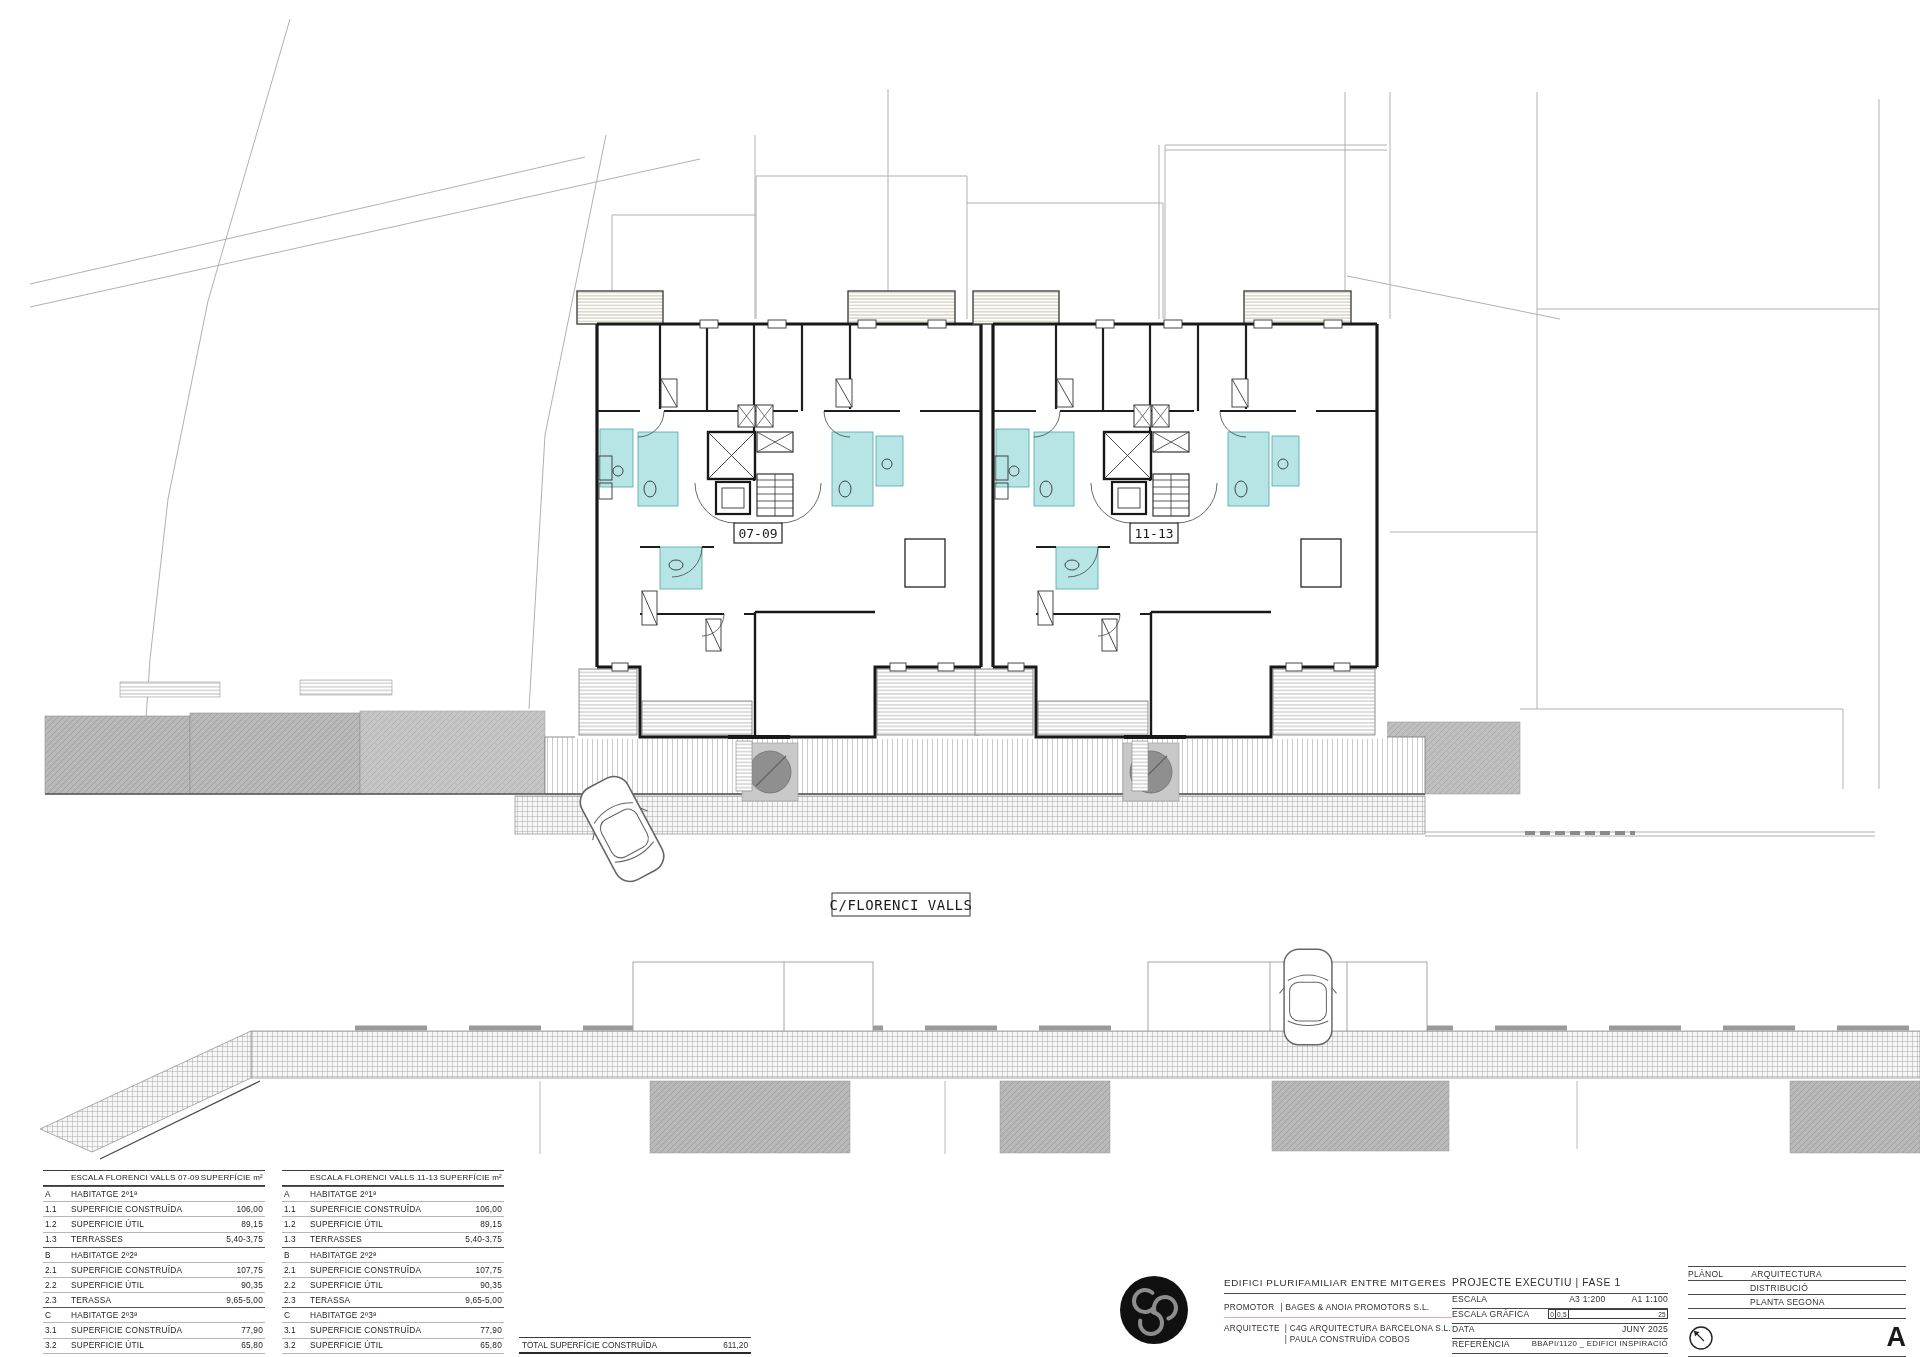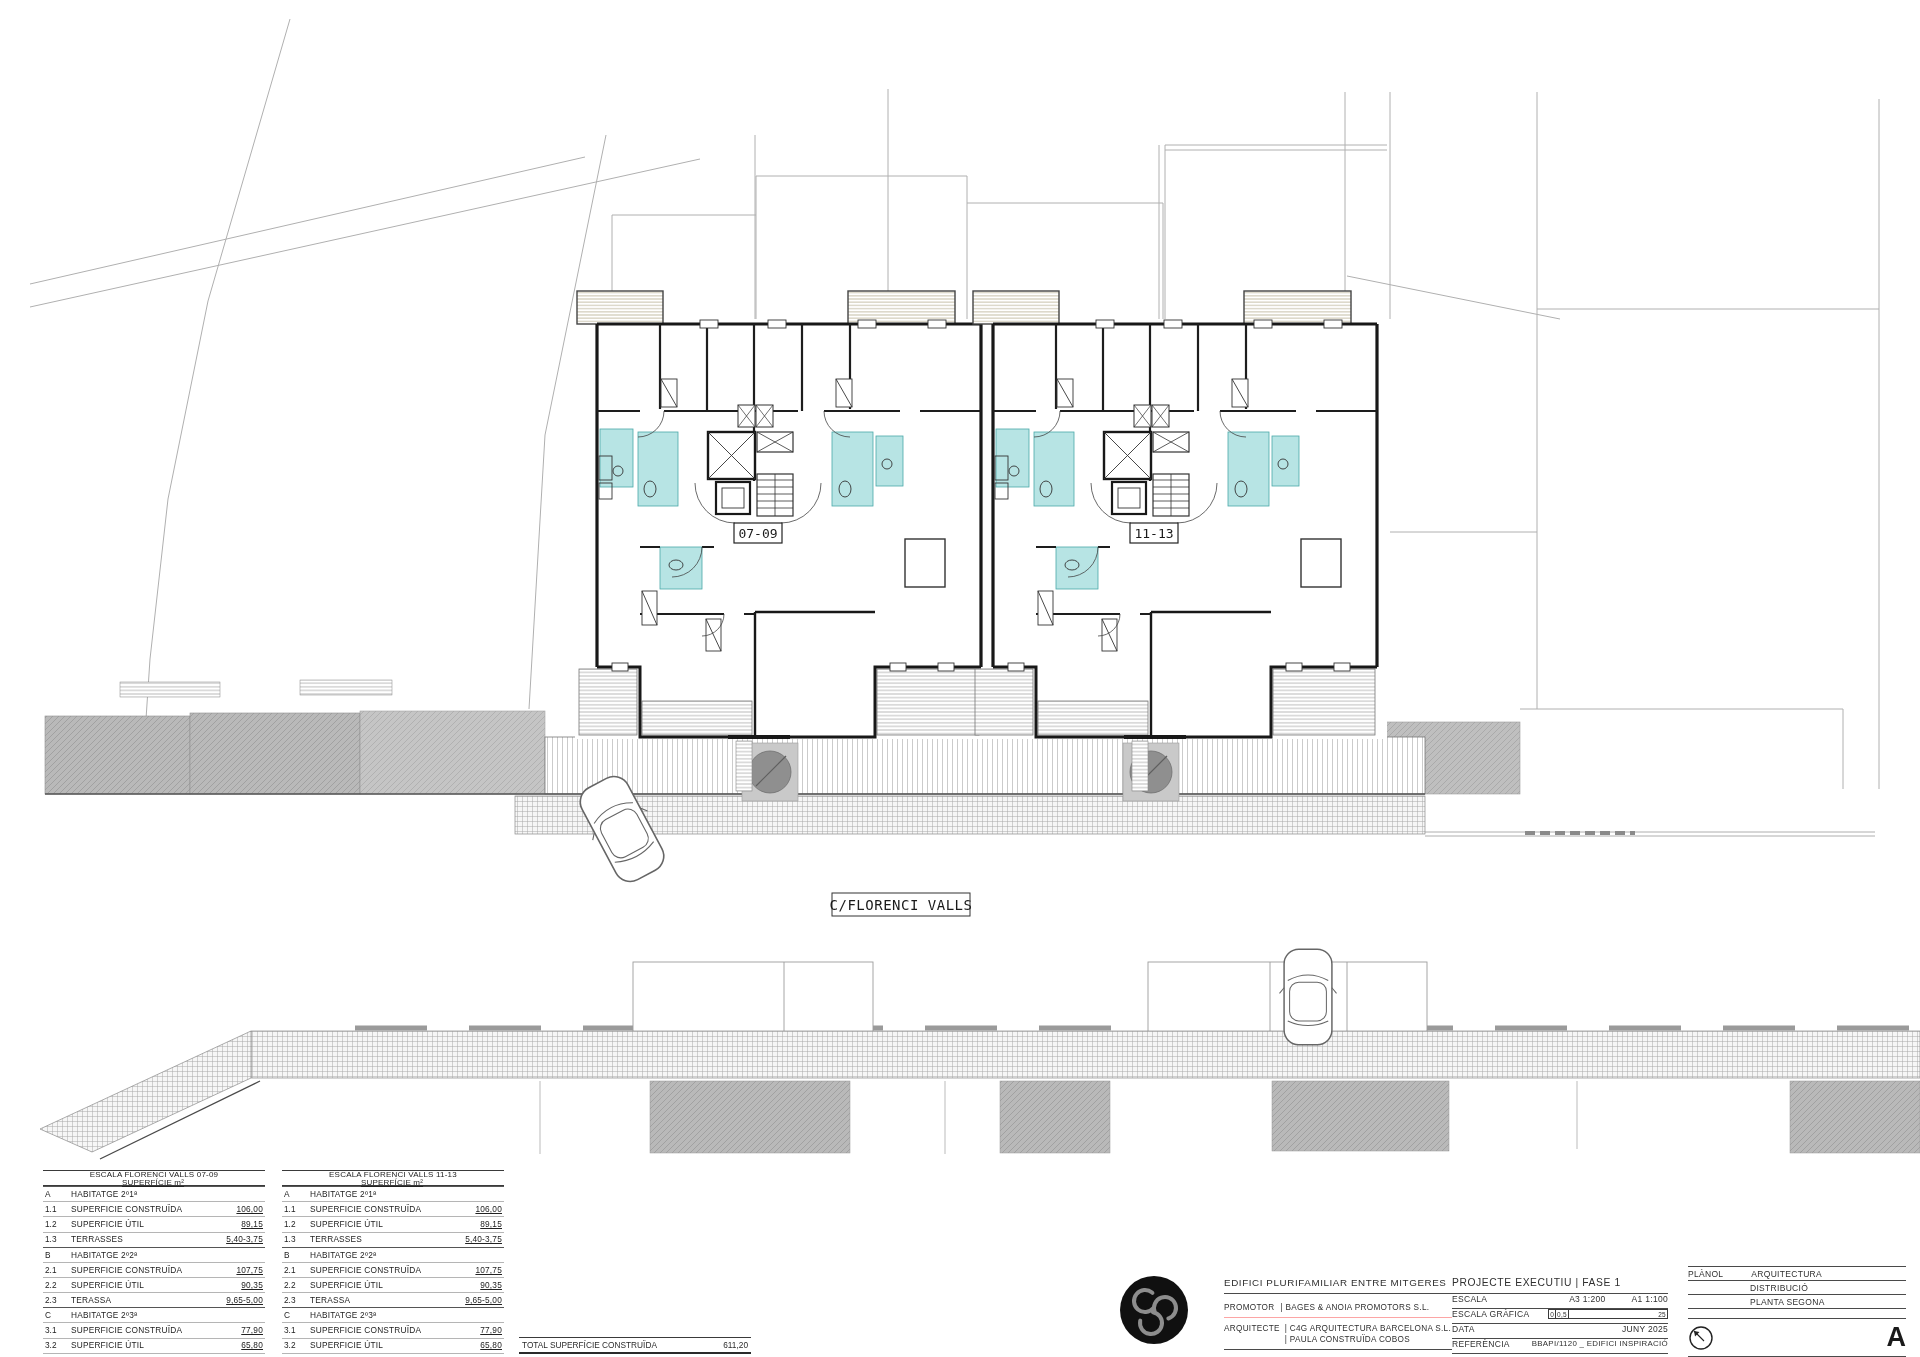--- a/index.html
+++ b/index.html
@@ -4,26 +4,26 @@
 <style>
   html,body{margin:0;padding:0;background:#fff;}
   .page{position:relative;width:1920px;height:1357px;background:#fff;overflow:hidden;
         font-family:"Liberation Sans",sans-serif;color:#2b2b2b;margin-top:19px;}
   svg text{font-family:"DejaVu Sans Mono",monospace;fill:#1a1a1a;}
 
   
   .area-table{position:absolute;width:222px;font-size:8.3px;line-height:1;color:#222;
               border-top:1px solid #3a3a3a;border-bottom:2px solid #3a3a3a;}
   .trow{display:flex;align-items:center;height:14.15px;border-top:1px solid #b5b5b5;}
-  .trow:first-child{border-top:none;flex-direction:column;}
+  .trow:first-child{border-top:none;}
   .thead{border-top:none;border-bottom:1px solid #3a3a3a;font-size:8px;}
   .tgroup{border-top:1.5px solid #555;}
   .code{width:26px;flex:none;padding-left:2px;}
   .lbl{flex:1;letter-spacing:.2px;}
-  .val{flex:none;text-align:center;padding-right:2px;letter-spacing:.2px;text-decoration:underline;}
+  .val{flex:none;text-align:center;padding-right:2px;letter-spacing:.2px;}
   .total-bar{position:absolute;left:519px;top:1318px;width:232px;height:17px;
              border-top:1px solid #3a3a3a;border-bottom:2.5px solid #2a2a2a;
              display:flex;align-items:center;justify-content:space-between;
              font-size:8.3px;padding:6px 3px;box-sizing:border-box;}
 
   
   .tb-col{position:absolute;font-size:8.5px;letter-spacing:.3px;color:#2f2f2f;}
   .tb-title{font-size:10.3px;letter-spacing:.6px;padding-bottom:5px;border-bottom:1px solid #4a4a4a;
             white-space:nowrap;}
   .tb-row{display:flex;align-items:flex-start;border-bottom:1px solid #4a4a4a;height:14px;}
@@ -386,21 +386,21 @@
 </svg>
 
 <div class="tb-col" style="left:1224px;top:1258px;width:228px">
   <div class="tb-title" style="font-size:9.8px">EDIFICI PLURIFAMILIAR ENTRE MITGERES</div>
   <div style="height:8px"></div>
   <div class="arch-small" style="display:flex;gap:6px;padding-bottom:4px;border-bottom:1px solid #fca5a5">
     <span>PROMOTOR</span>
     <span>| BAGES &amp; ANOIA PROMOTORS S.L.</span>
   </div>
   <div style="height:5px"></div>
-  <div class="arch-small" style="display:flex;gap:5px;padding-bottom:4px;border-bottom:1px solid #4a4a4a">
+  <div class="arch-small" style="display:flex;gap:5px;padding-bottom:12px;border-bottom:1px solid #4a4a4a">
     <span>ARQUITECTE</span>
     <span>
       <div>| C4G ARQUITECTURA BARCELONA S.L.</div>
       <div>| PAULA CONSTRUÏDA COBOS</div>
     </span>
   </div>
 </div>
 
 <div class="tb-col" style="left:1452px;top:1258px;width:216px">
   <div class="tb-title">PROJECTE EXECUTIU | FASE 1</div>

